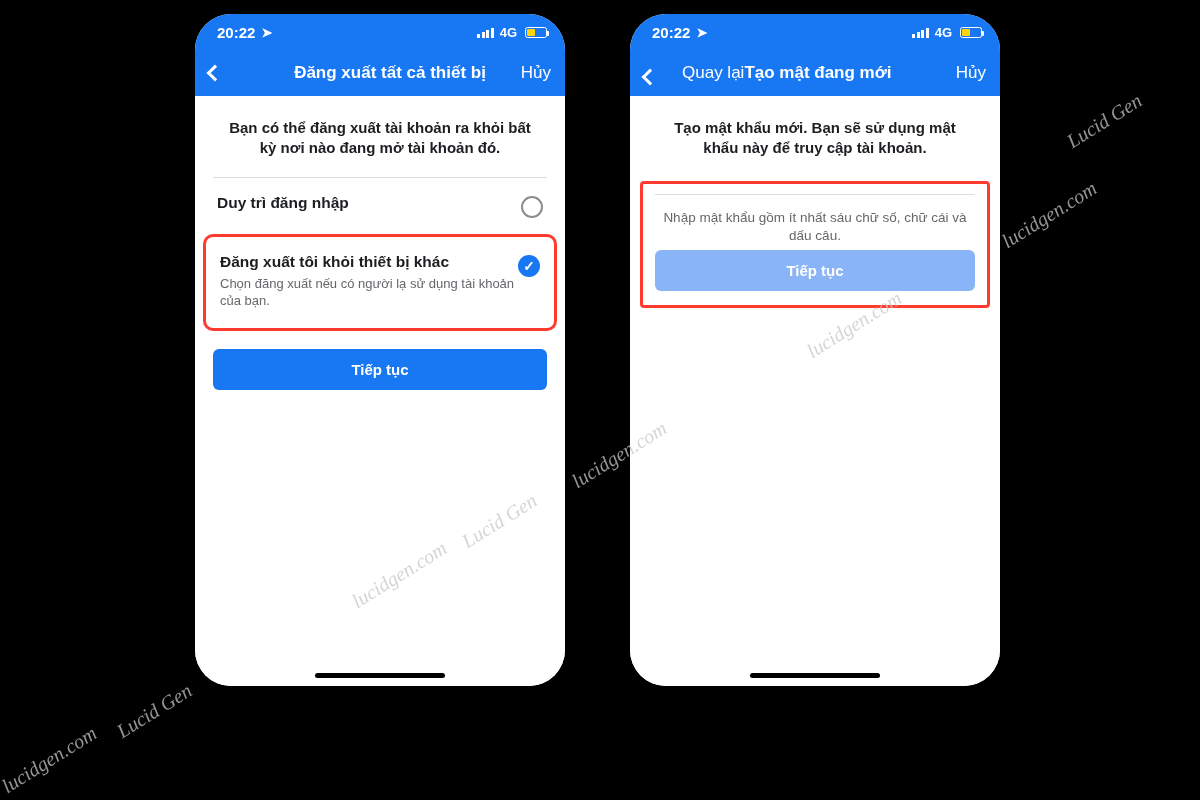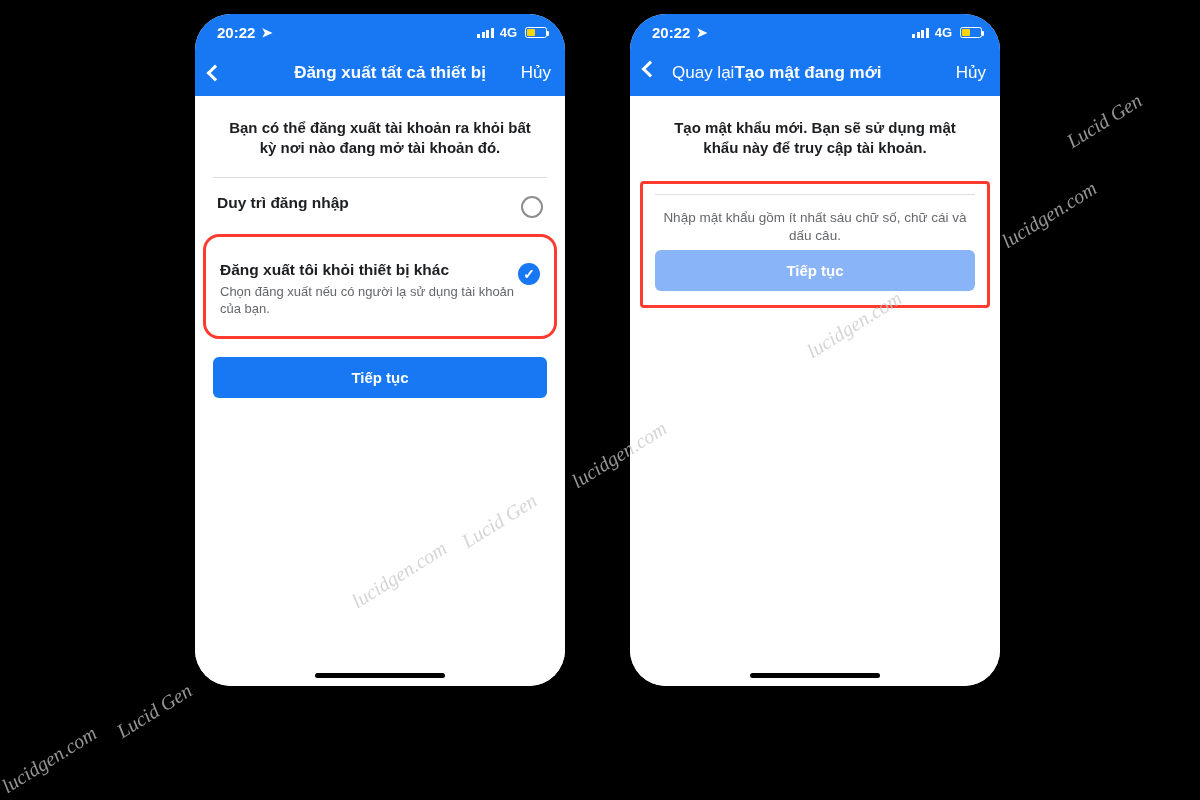--- a/index.html
+++ b/index.html
@@ -58,21 +58,21 @@
   .navbar {
     height: 46px;
     background:#1877f2;
     color:#fff;
     display:flex;
     align-items:center;
     justify-content:space-between;
     padding:0 14px;
     font-size:17px;
   }
-  .nav-left { display:flex; align-items:flex-start; gap:12px; min-width:70px;}
+  .nav-left { display:flex; align-items:flex-end; gap:22px; min-width:70px;}
   .nav-right { min-width:50px; text-align:right; font-weight:400;}
   .nav-title { font-weight:700; font-size:17px; text-align:center; flex:1;}
   .nav-title.ralign { text-align:left; flex:1; }
   .chev {
     width:12px; height:12px; border-left:3px solid #fff; border-bottom:3px solid #fff;
     transform: rotate(45deg); margin-right:4px;
   }
   .back-text { font-weight:400; }
 
   .content { flex:1; background:#fff; padding:0 0; position:relative;}
@@ -94,21 +94,21 @@
     width:22px; height:22px; border:2px solid #8a8d91; border-radius:50%;
     margin-top:2px; flex-shrink:0;
   }
   .radio-checked {
     width:22px; height:22px; border-radius:50%; background:#1877f2; color:#fff;
     display:flex; align-items:center; justify-content:center; font-size:14px; font-weight:700;
     margin-top:2px; flex-shrink:0;
   }
 
   .highlight-box {
-    border:3px solid #ff3b30; border-radius:16px; margin:2px 8px 8px; padding:8px 0 4px;
+    border:3px solid #ff3b30; border-radius:10px; margin:2px 8px 8px; padding:0 0 4px;
   }
 
   .btn-primary {
     margin:18px 18px 0; background:#1877f2; color:#fff; text-align:center;
     padding:12px 0; border-radius:6px; font-size:15px; font-weight:600;
   }
   .btn-primary.disabled { background:#8ab4f8; }
 
   
   .highlight-box2 {

